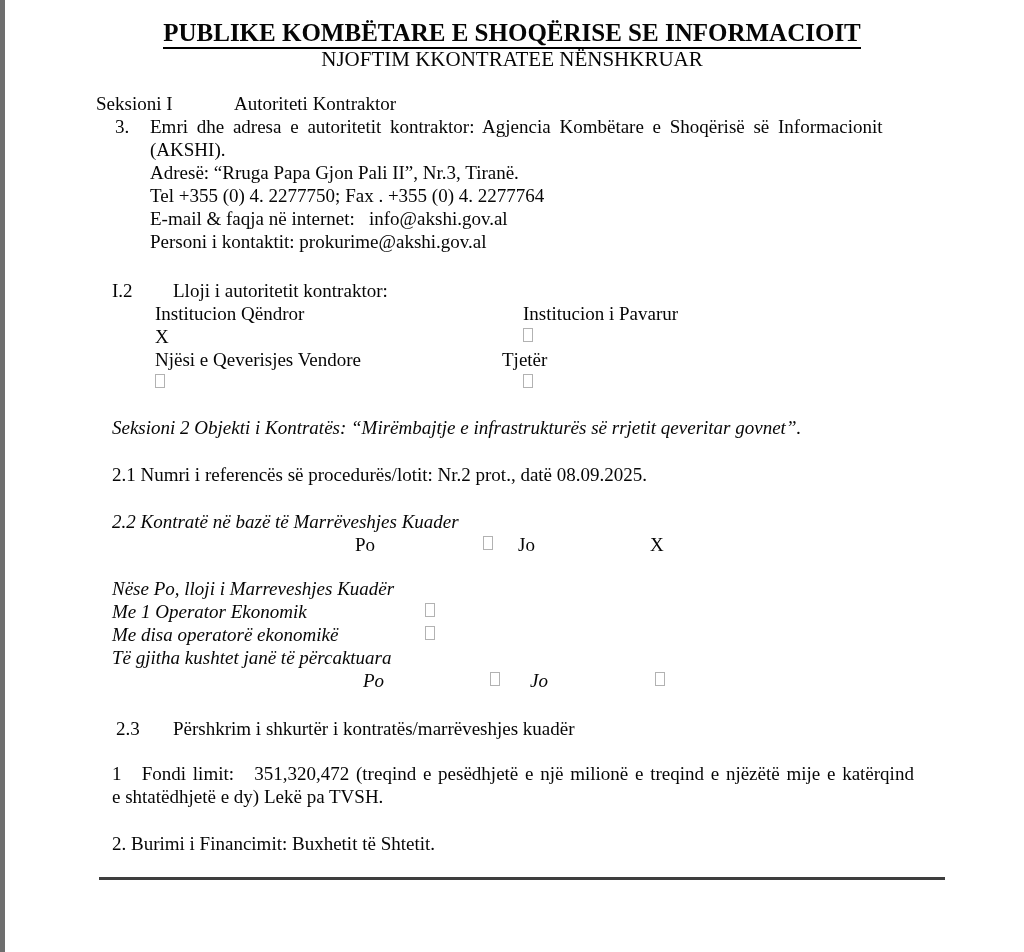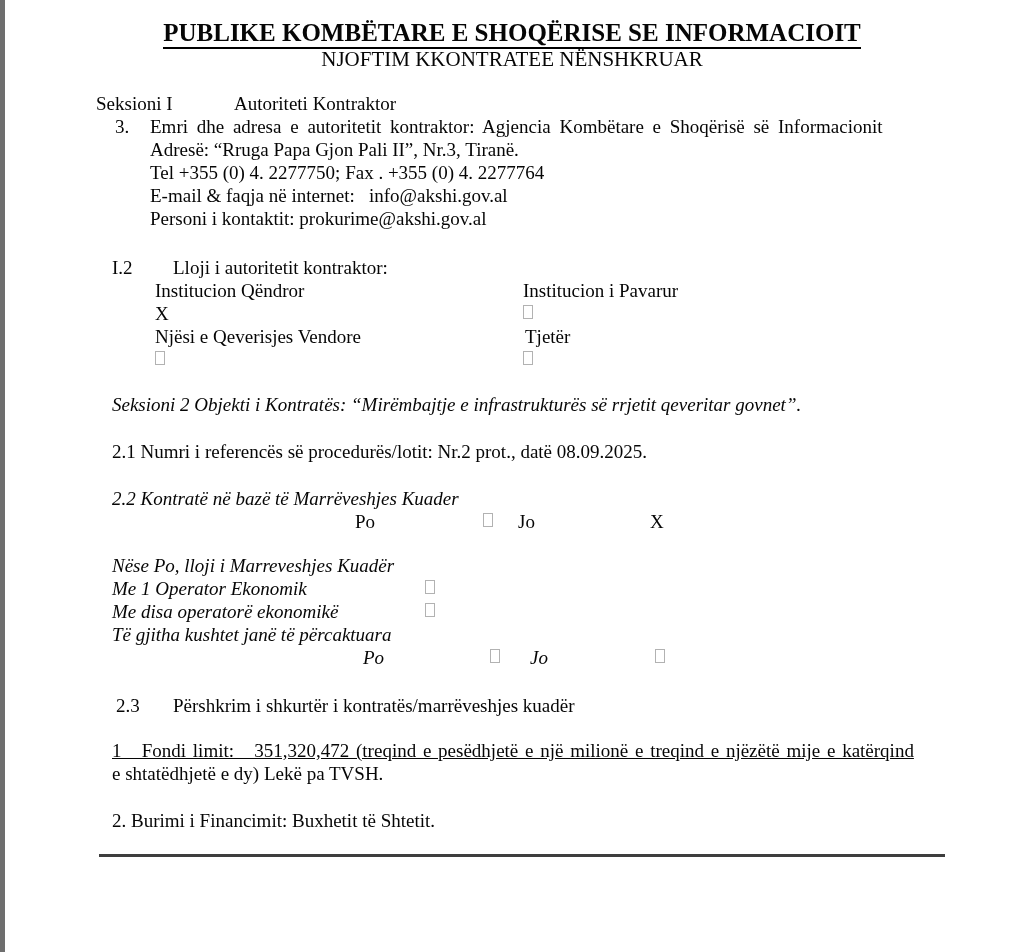--- a/index.html
+++ b/index.html
@@ -21,21 +21,21 @@
   .subtitle { font-size: 21px; line-height: 24px; }
   .heading { margin-top: 21px; font-size: 20px; line-height: 24px; }
 
   .sec1-header { margin-left: 96px; margin-top: 20px; }
   .sec1-label { display: inline-block; width: 138px; }
 
   .item3 { margin-left: 95px; position: relative; }
   .item3-num { position: absolute; left: 20px; top: 0; }
   .item3-body { margin-left: 55px; width: 763px; }
   .stretch { word-spacing: 4px; }
-  .stretch2 { word-spacing: 2px; text-decoration: underline; }
+  .stretch2 { word-spacing: 2px; }
 
   .sec12 { margin-left: 112px; margin-top: 26px; }
   .prow { position: relative; height: 23px; }
   .abs { position: absolute; top: 0; }
 
   .s2-heading { margin-left: 112px; margin-top: 22px; font-style: italic; }
   .s2-ref { margin-left: 112px; margin-top: 24px; }
   .s2-fw { margin-left: 112px; margin-top: 24px; font-style: italic; }
   .pojo { margin-left: 112px; }
   .ifyes-block { margin-left: 112px; margin-top: 21px; font-style: italic; }
@@ -71,20 +71,21 @@
   </div>
 
   <div class="sec1-header">
     <span class="sec1-label">Seksioni I</span><span>Autoriteti Kontraktor</span>
   </div>
 
   <div class="item3">
     <span class="item3-num">3.</span>
     <div class="item3-body">
       <div class="stretch">Emri dhe adresa e autoritetit kontraktor: Agjencia Kombëtare e Shoqërisë së Informacionit</div>
+      <div>(AKSHI).</div>
       <div>Adresë: “Rruga Papa Gjon Pali II”, Nr.3, Tiranë.</div>
       <div>Tel +355 (0) 4. 2277750; Fax . +355 (0) 4. 2277764</div>
       <div class="pre">E-mail &amp; faqja në internet:   info@akshi.gov.al</div>
       <div>Personi i kontaktit: prokurime@akshi.gov.al</div>
     </div>
   </div>
 
   <div class="sec12">
     <div class="prow">
       <span class="abs" style="left:0">I.2</span>
@@ -93,21 +94,21 @@
     <div class="prow">
       <span class="abs" style="left:43px">Institucion Qëndror</span>
       <span class="abs" style="left:411px">Institucion i Pavarur</span>
     </div>
     <div class="prow">
       <span class="abs" style="left:43px">X</span>
       <span class="cb" style="left:411px"></span>
     </div>
     <div class="prow">
       <span class="abs" style="left:43px">Njësi e Qeverisjes Vendore</span>
-      <span class="abs" style="left:413px">Tjetër</span>
+      <span class="abs" style="left:390px">Tjetër</span>
     </div>
     <div class="prow">
       <span class="cb" style="left:43px"></span>
       <span class="cb" style="left:411px"></span>
     </div>
   </div>
 
   <div class="s2-heading">Seksioni 2 Objekti i Kontratës: “Mirëmbajtje e infrastrukturës së rrjetit qeveritar govnet”.</div>
 
   <div class="s2-ref">2.1 Numri i referencës së procedurës/lotit: Nr.2 prot., datë 08.09.2025.</div>

